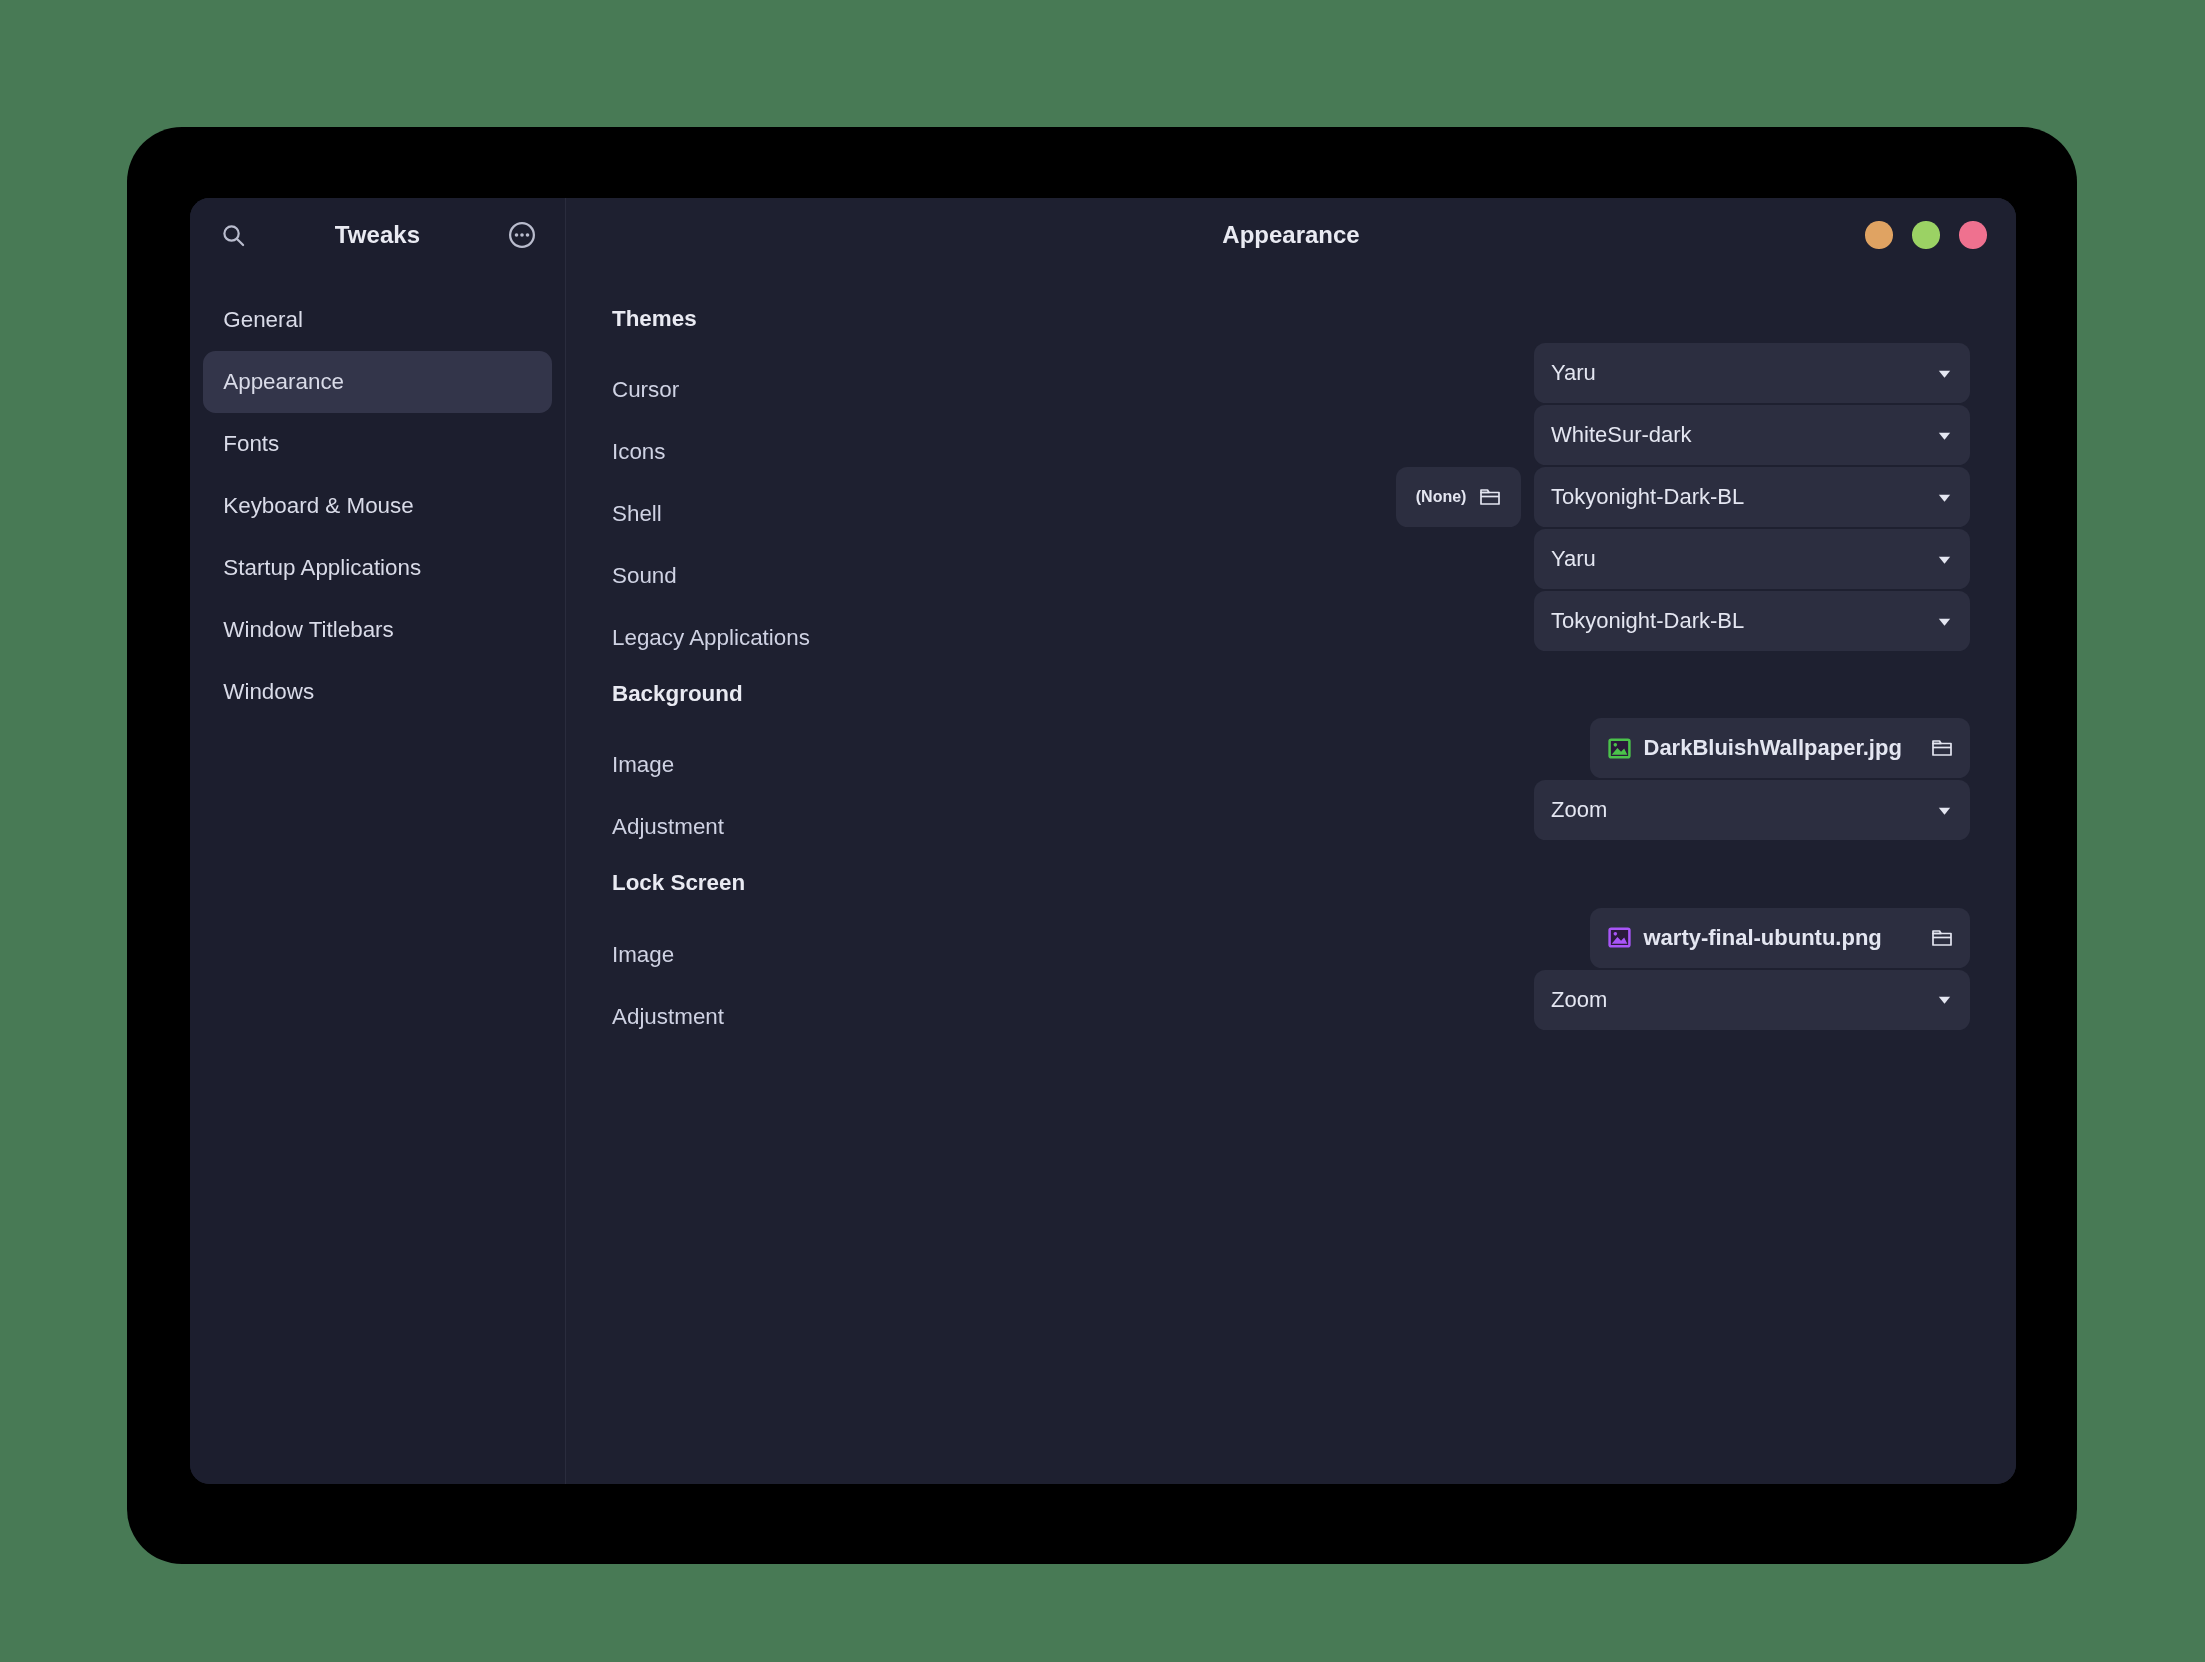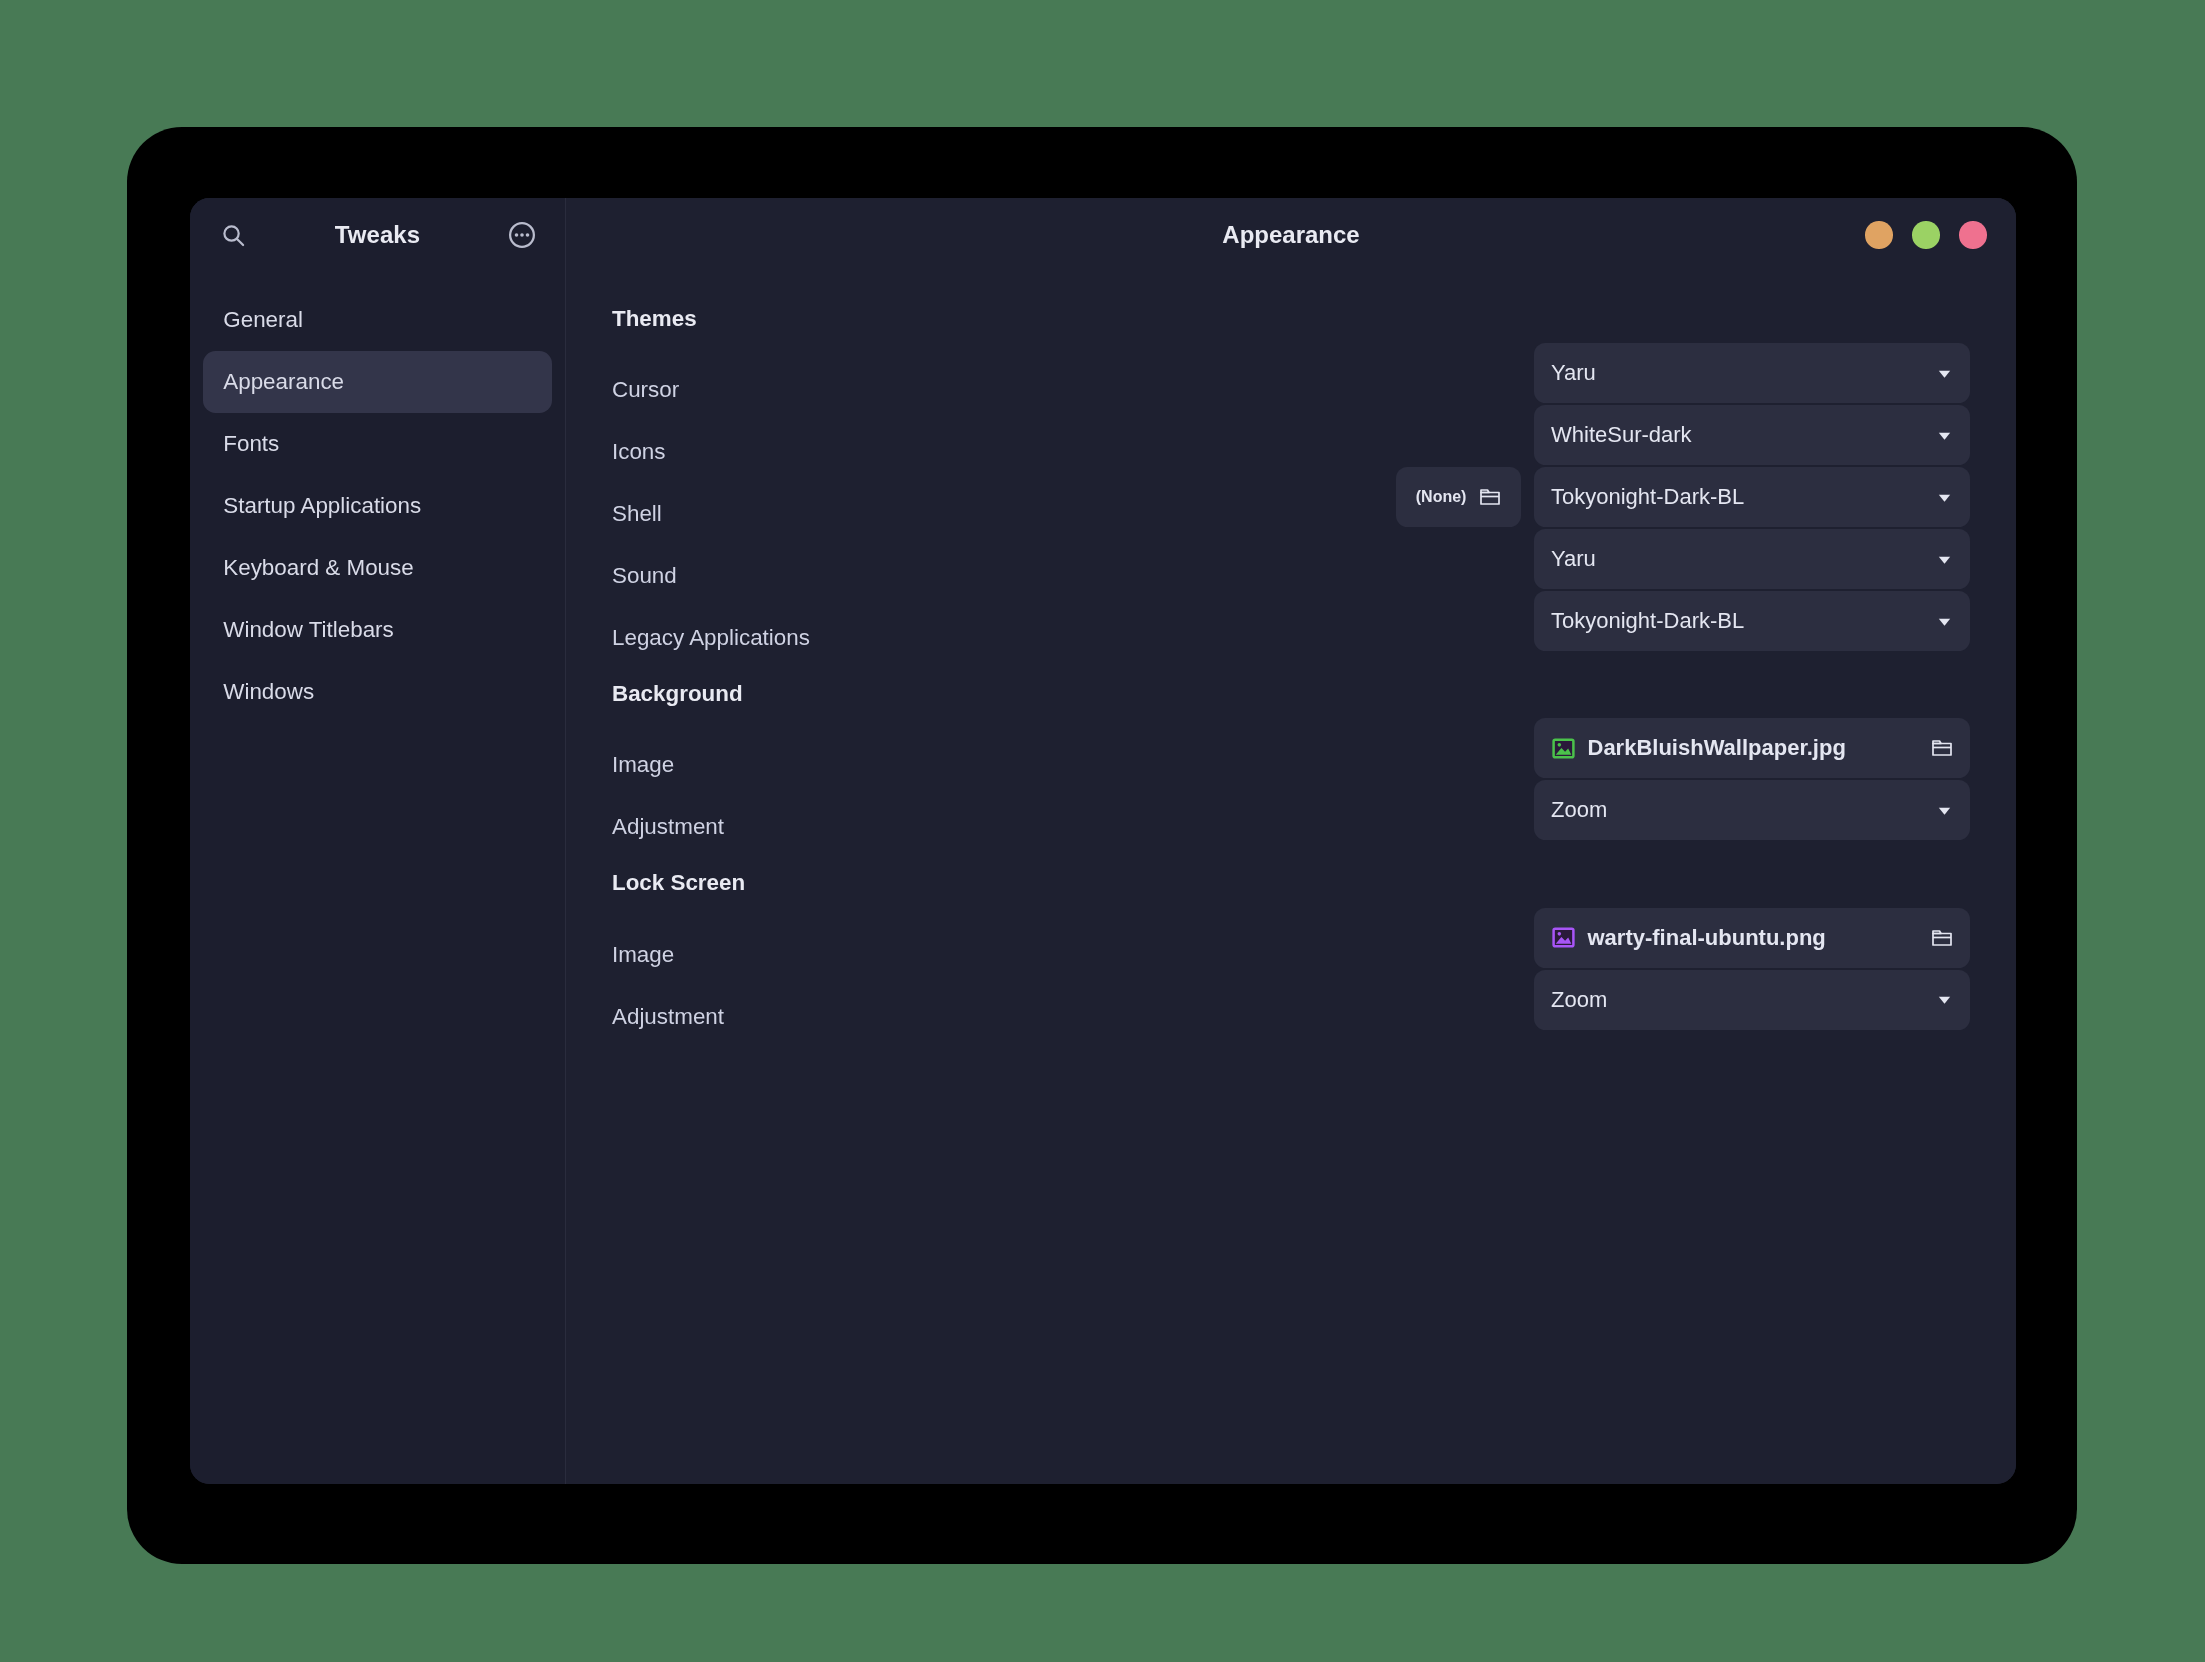--- a/index.html
+++ b/index.html
@@ -216,21 +216,21 @@
     height: 60px;
     background: #2c2e40;
     border-radius: 11.5px;
     display: flex;
     align-items: center;
     gap: 11.5px;
     padding: 0 16px;
   }
 
   .file-btn.fixed-w {
-    width: 436px;
+    width: 380px;
     padding-left: 17px;
   }
 
   .file-label {
     color: #e4e6f1;
     font-size: 22px;
     font-weight: bold;
     white-space: nowrap;
   }
 
@@ -296,25 +296,25 @@
 
       <div class="sidebar-item selected">
         <span>Appearance</span>
       </div>
 
       <div class="sidebar-item">
         <span>Fonts</span>
       </div>
 
       <div class="sidebar-item">
+        <span>Keyboard &amp; Mouse</span>
+      </div>
+
+      <div class="sidebar-item">
         <span>Startup Applications</span>
-      </div>
-
-      <div class="sidebar-item">
-        <span>Keyboard &amp; Mouse</span>
       </div>
 
 
       <div class="sidebar-item">
         <span>Window Titlebars</span>
       </div>
 
       <div class="sidebar-item">
         <span>Windows</span>
       </div>

